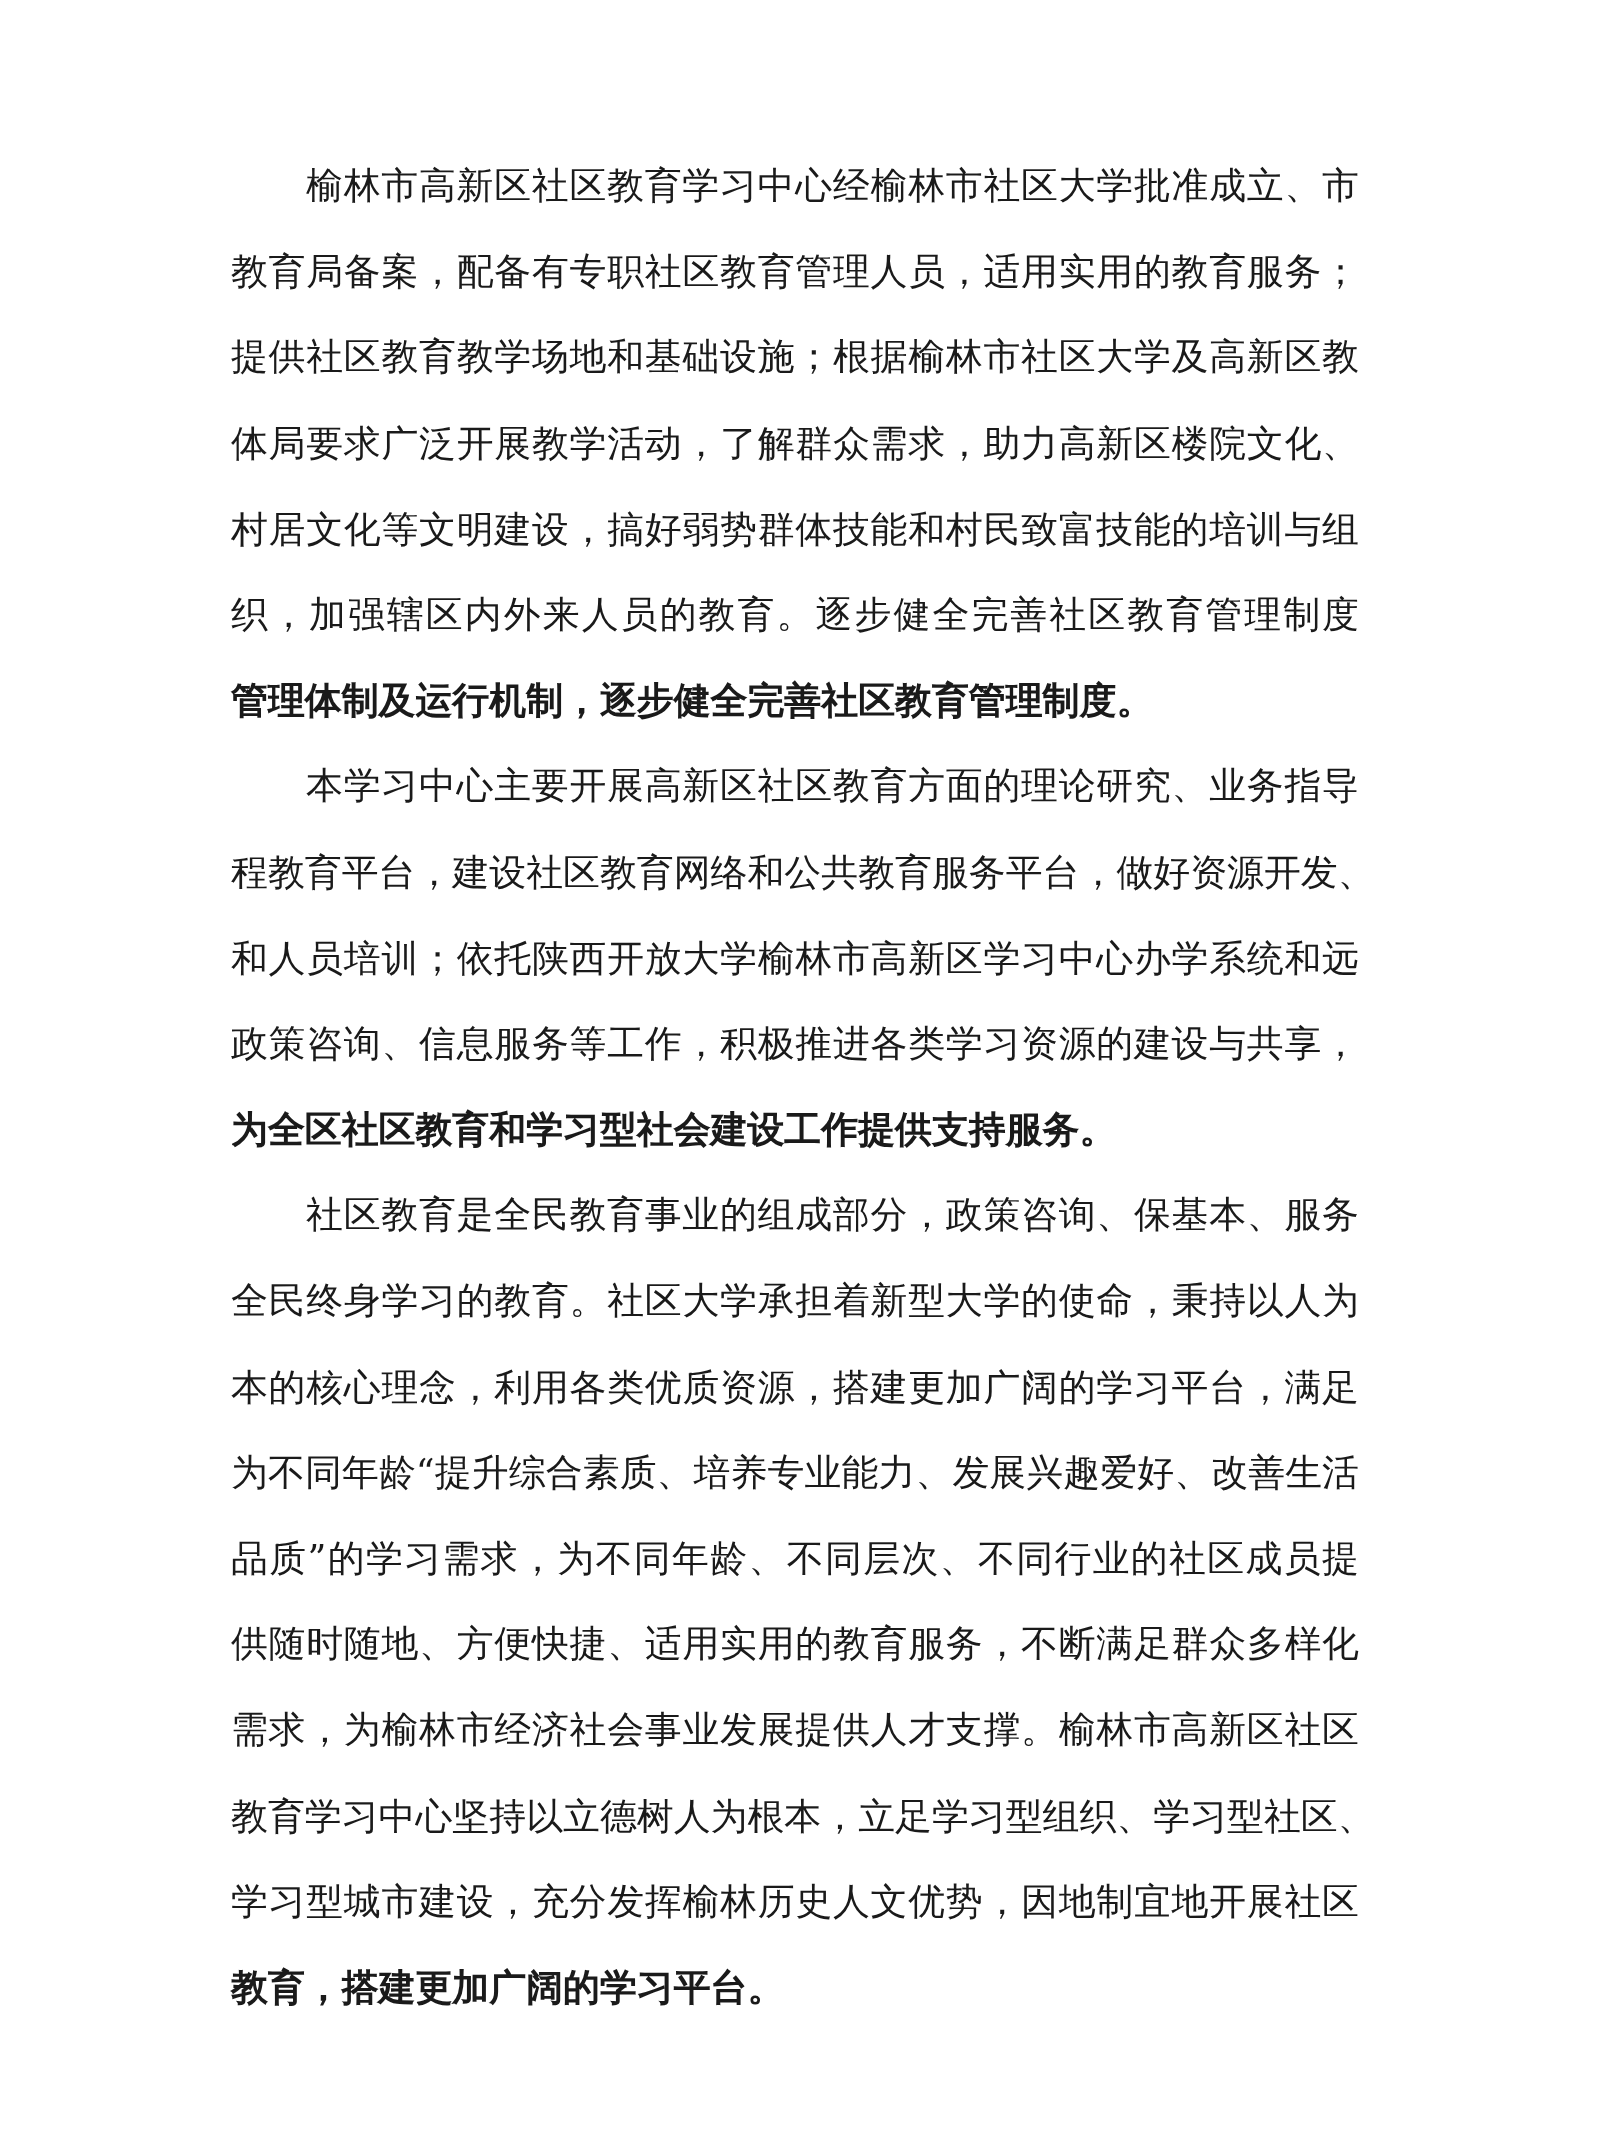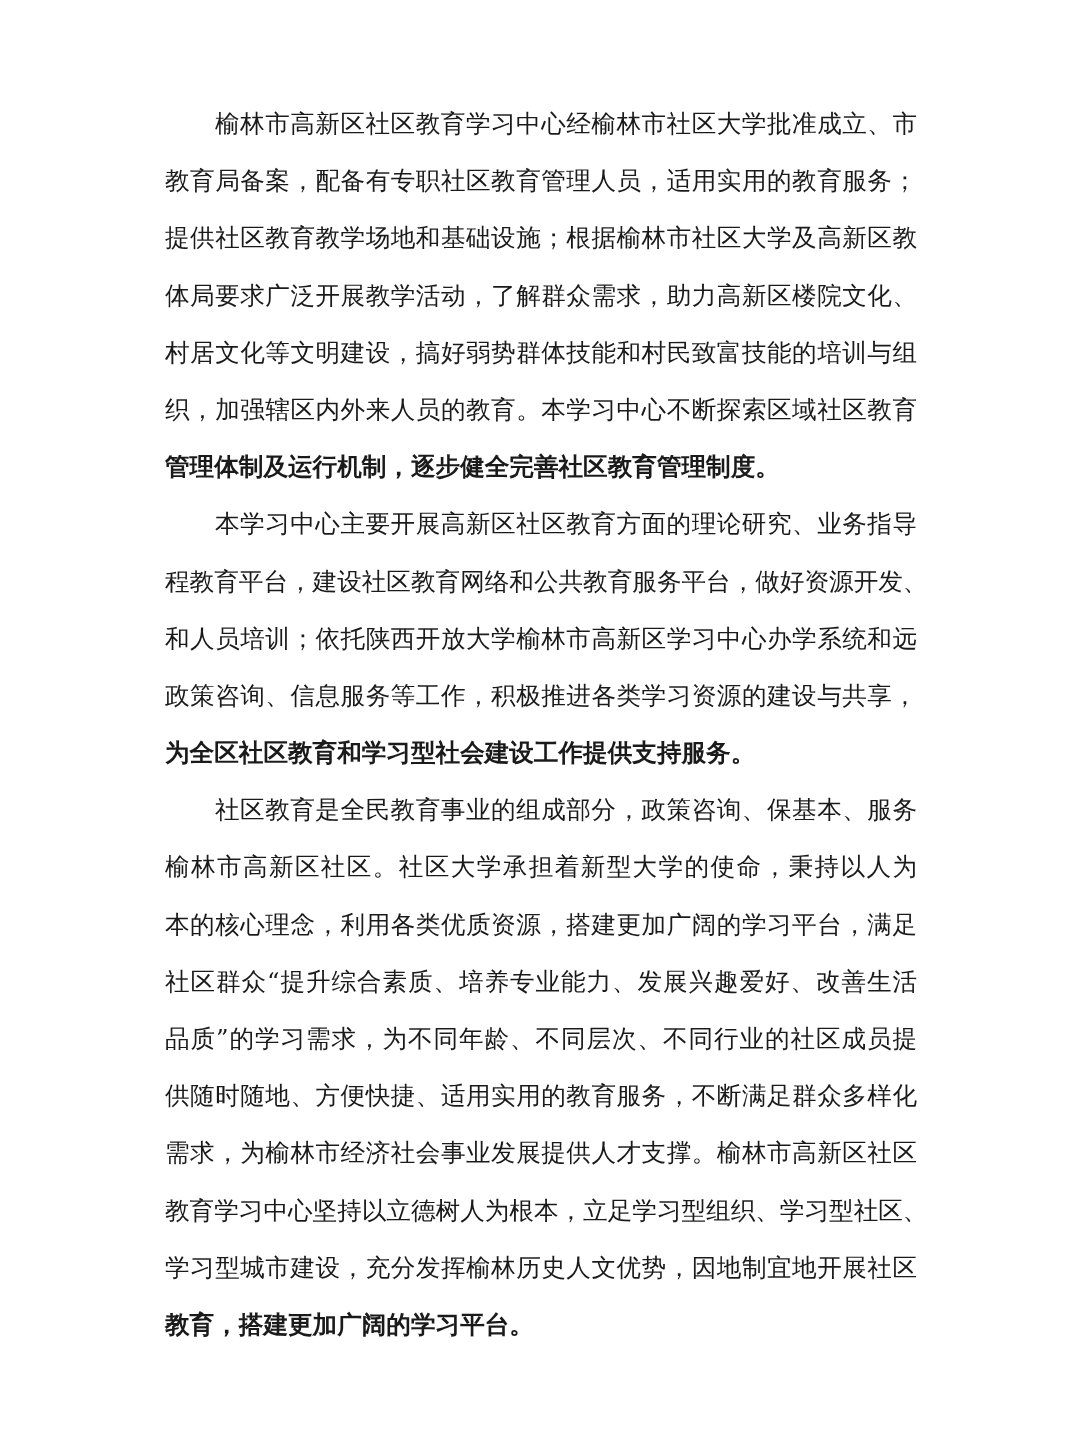--- a/index.html
+++ b/index.html
@@ -18,21 +18,21 @@
     .page {
       position: absolute;
       left: 0;
       top: 0;
       width: 1080px;
       height: 1431px;
       background: #ffffff;
     }
     .doc-body {
       position: absolute;
-      left: 165px;
+      left: 154px;
       top: 104px;
       width: 752px;
     }
     .paragraph {
       margin: 0;
     }
     .line {
       display: block;
       height: 57.2px;
       line-height: 40px;
@@ -55,37 +55,37 @@
 
 <div class="page">
   <div class="doc-body">
 
     <div class="paragraph">
       <span class="line first">榆林市高新区社区教育学习中心经榆林市社区大学批准成立、市</span>
       <span class="line">教育局备案，配备有专职社区教育管理人员，适用实用的教育服务；</span>
       <span class="line">提供社区教育教学场地和基础设施；根据榆林市社区大学及高新区教</span>
       <span class="line">体局要求广泛开展教学活动，了解群众需求，助力高新区楼院文化、</span>
       <span class="line">村居文化等文明建设，搞好弱势群体技能和村民致富技能的培训与组</span>
-      <span class="line">织，加强辖区内外来人员的教育。本学习中心不断探索区域社区教育</span>
+      <span class="line">织，加强辖区内外来人员的教育。逐步健全完善社区教育管理制度</span>
       <span class="line last">管理体制及运行机制，逐步健全完善社区教育管理制度。</span>
     </div>
 
     <div class="paragraph">
       <span class="line first">本学习中心主要开展高新区社区教育方面的理论研究、业务指导</span>
       <span class="line">程教育平台，建设社区教育网络和公共教育服务平台，做好资源开发、</span>
       <span class="line">和人员培训；依托陕西开放大学榆林市高新区学习中心办学系统和远</span>
       <span class="line">政策咨询、信息服务等工作，积极推进各类学习资源的建设与共享，</span>
       <span class="line last">为全区社区教育和学习型社会建设工作提供支持服务。</span>
     </div>
 
     <div class="paragraph">
       <span class="line first">社区教育是全民教育事业的组成部分，政策咨询、保基本、服务</span>
-      <span class="line">榆林市高新区社区。社区大学承担着新型大学的使命，秉持以人为</span>
+      <span class="line">全民终身学习的教育。社区大学承担着新型大学的使命，秉持以人为</span>
       <span class="line">本的核心理念，利用各类优质资源，搭建更加广阔的学习平台，满足</span>
-      <span class="line">社区群众“提升综合素质、培养专业能力、发展兴趣爱好、改善生活</span>
+      <span class="line">为不同年龄“提升综合素质、培养专业能力、发展兴趣爱好、改善生活</span>
       <span class="line">品质”的学习需求，为不同年龄、不同层次、不同行业的社区成员提</span>
       <span class="line">供随时随地、方便快捷、适用实用的教育服务，不断满足群众多样化</span>
       <span class="line">需求，为榆林市经济社会事业发展提供人才支撑。榆林市高新区社区</span>
       <span class="line">教育学习中心坚持以立德树人为根本，立足学习型组织、学习型社区、</span>
       <span class="line">学习型城市建设，充分发挥榆林历史人文优势，因地制宜地开展社区</span>
       <span class="line last">教育，搭建更加广阔的学习平台。</span>
     </div>
 
   </div>
 </div>

